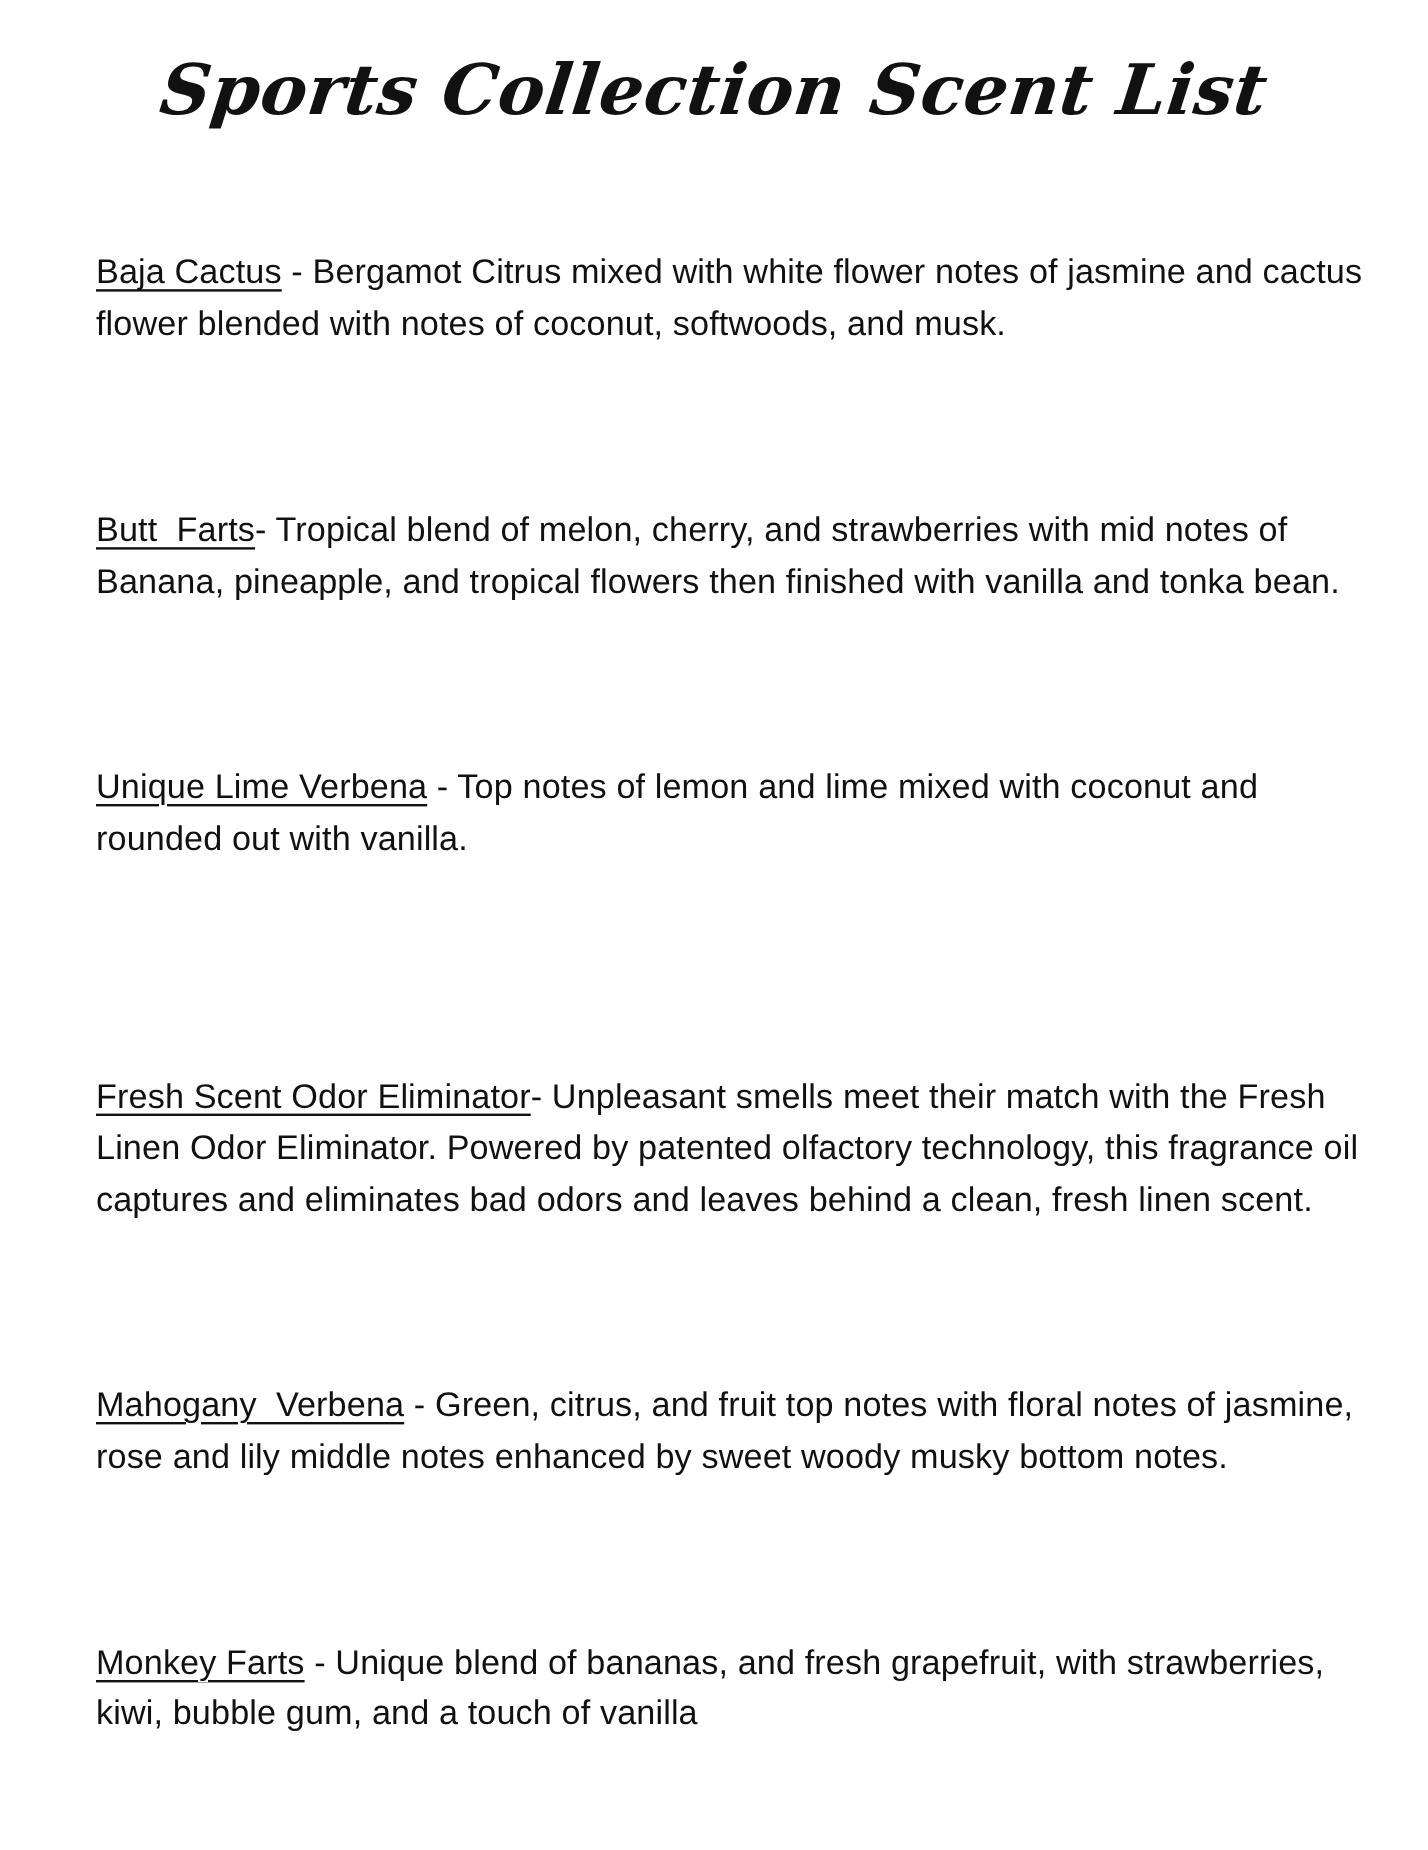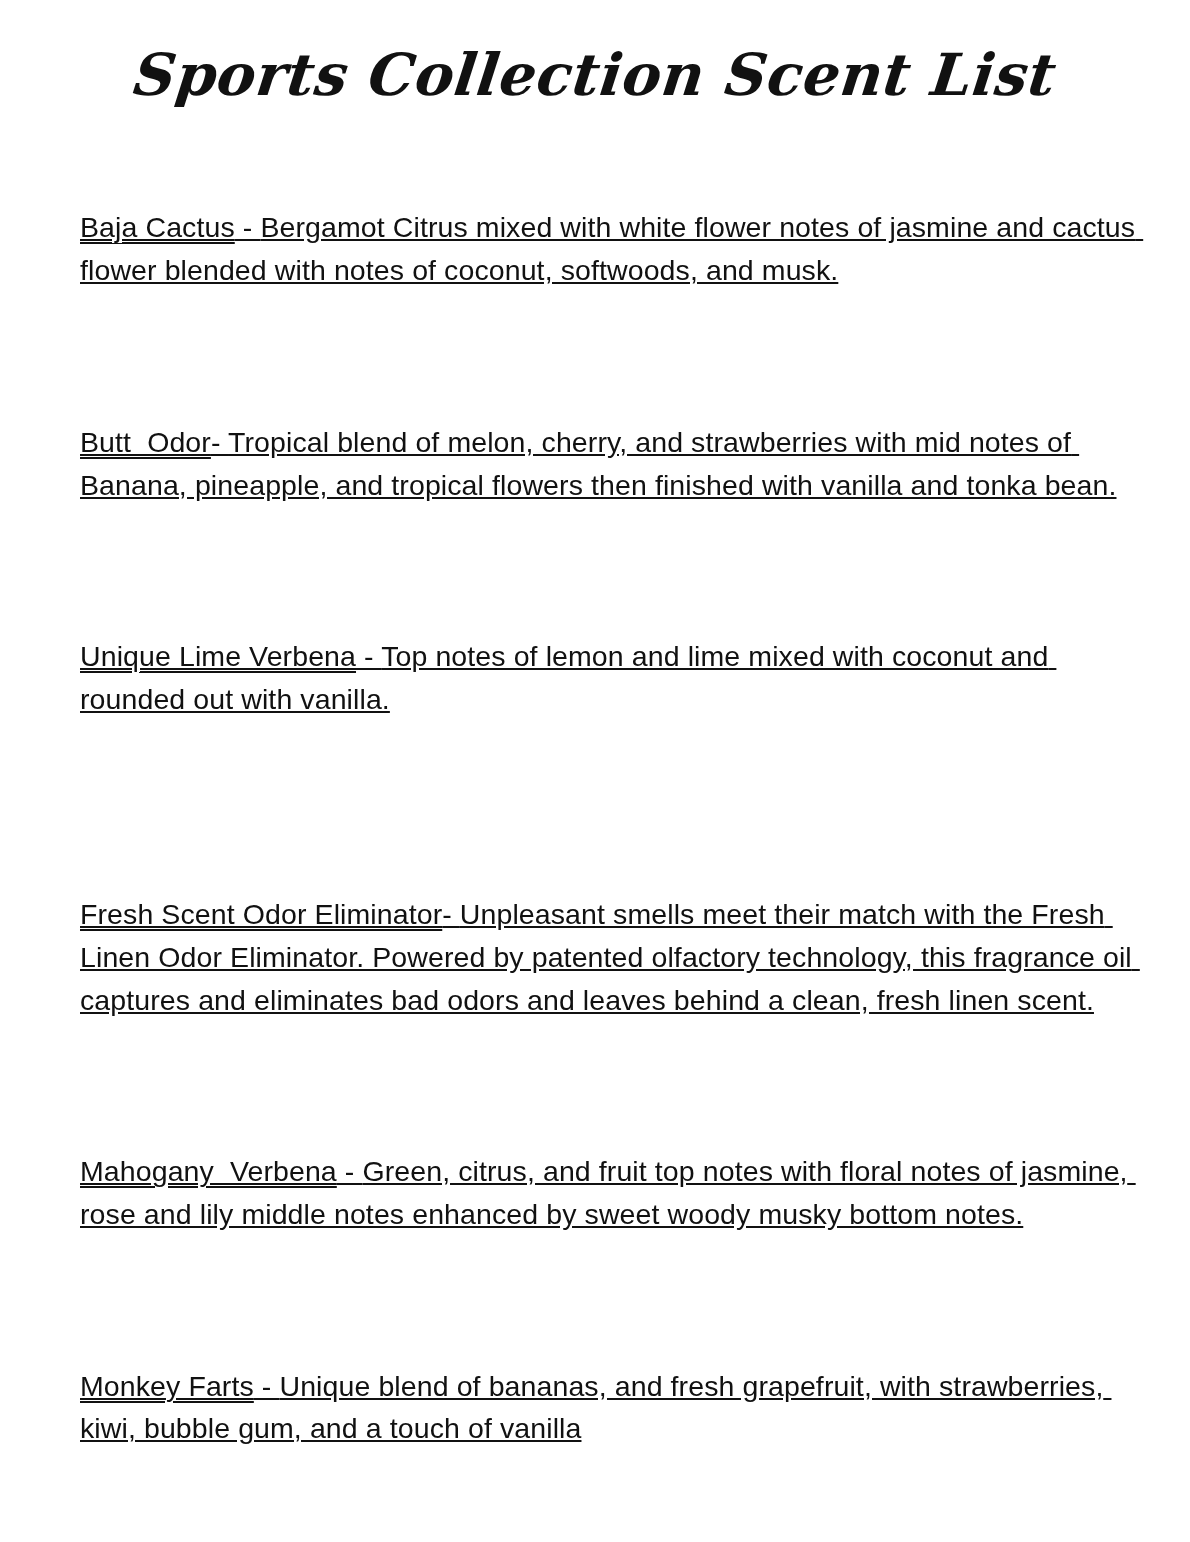--- a/index.html
+++ b/index.html
@@ -32,40 +32,39 @@
   .scent-list {
     font-family: "Liberation Sans", sans-serif;
     font-weight: 300;
     font-size: 28.5px;
     line-height: 1.505;
     white-space: pre-wrap;
     letter-spacing: 0.1px;
   }
   .scent-entry {
     margin: 0;
-    text-decoration: underline;
   }
   .scent-name {
     text-decoration: underline;
     text-underline-offset: 5px;
     text-decoration-thickness: 2px;
   }
   .scent-sep, .scent-desc {
     text-decoration: none;
   }
 </style>
 </head>
 <body>
 
 <div class="page">
   <h1 class="title">Sports Collection Scent List</h1>
   <div class="scent-list" id="scent-list">
   <p class="scent-entry"><span class="scent-name">Baja Cactus</span><span class="scent-sep"> - </span><span class="scent-desc">Bergamot Citrus mixed with white flower notes of jasmine and cactus flower blended with notes of coconut, softwoods, and musk.</span></p>
 
-  <p class="scent-entry"><span class="scent-name">Butt  Odor</span><span class="scent-sep">- </span><span class="scent-desc">Tropical blend of melon, cherry, and strawberries with mid notes of Banana, pineapple, and tropical flowers then finished with vanilla and tonka bean.</span></p>
+  <p class="scent-entry"><span class="scent-name">Butt  Farts</span><span class="scent-sep">- </span><span class="scent-desc">Tropical blend of melon, cherry, and strawberries with mid notes of Banana, pineapple, and tropical flowers then finished with vanilla and tonka bean.</span></p>
 
   <p class="scent-entry"><span class="scent-name">Unique Lime Verbena</span><span class="scent-sep"> - </span><span class="scent-desc">Top notes of lemon and lime mixed with coconut and rounded out with vanilla.</span></p>
 
 
   <p class="scent-entry"><span class="scent-name">Fresh Scent Odor Eliminator</span><span class="scent-sep">- </span><span class="scent-desc">Unpleasant smells meet their match with the Fresh Linen Odor Eliminator. Powered by patented olfactory technology, this fragrance oil captures and eliminates bad odors and leaves behind a clean, fresh linen scent.</span></p>
 
   <p class="scent-entry"><span class="scent-name">Mahogany  Verbena</span><span class="scent-sep"> - </span><span class="scent-desc">Green, citrus, and fruit top notes with floral notes of jasmine, rose and lily middle notes enhanced by sweet woody musky bottom notes.</span></p>
 
   <p class="scent-entry"><span class="scent-name">Monkey Farts</span><span class="scent-sep"> - </span><span class="scent-desc">Unique blend of bananas, and fresh grapefruit, with strawberries, kiwi, bubble gum, and a touch of vanilla</span></p>
 

